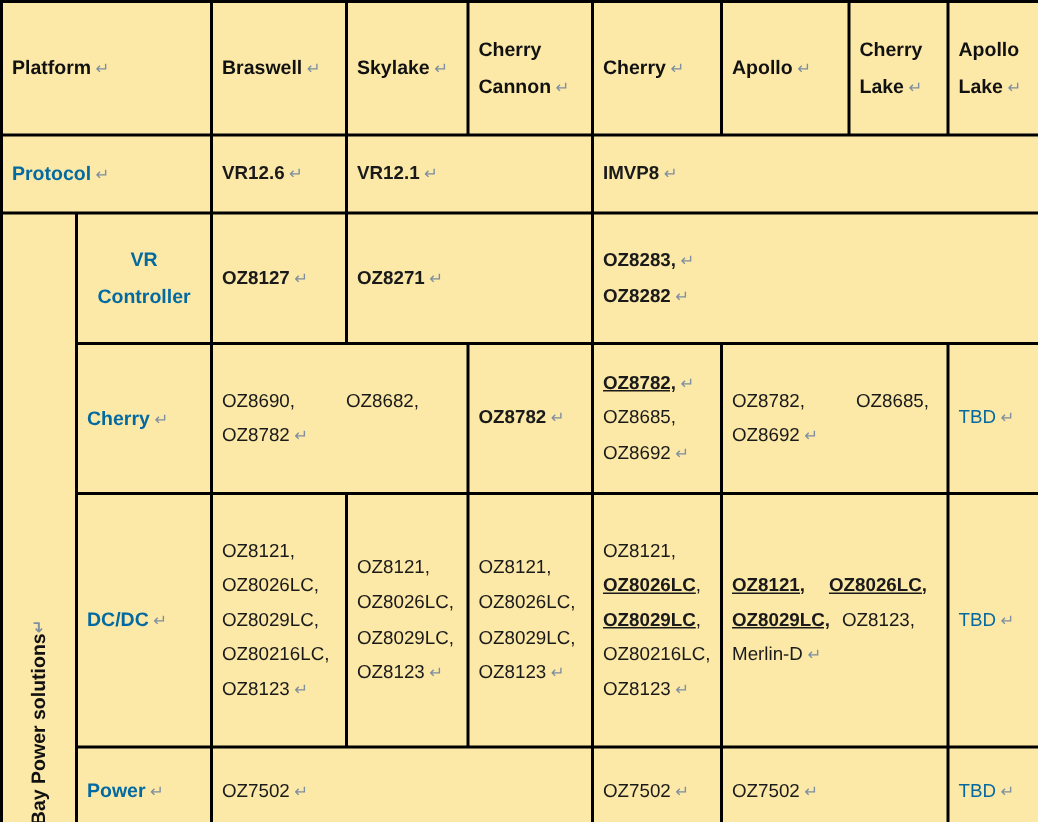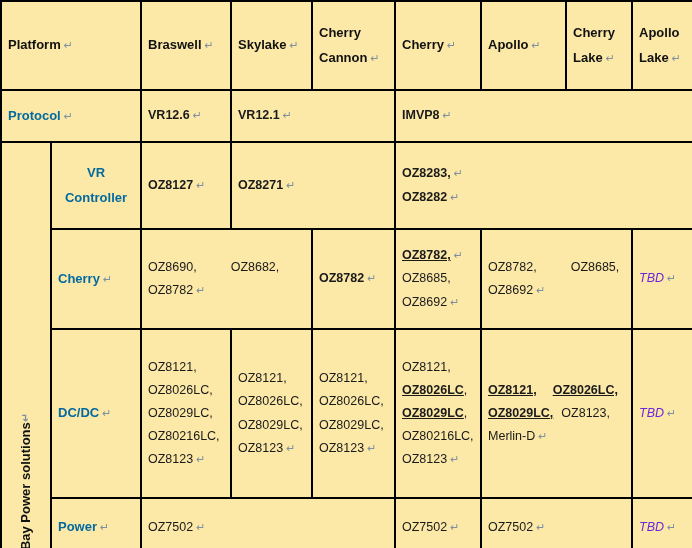--- a/index.html
+++ b/index.html
@@ -35,21 +35,21 @@
   }
   
   .c-green{background:#92D050;}
   .c-cream{background:#FCEBAE;}
   .c-amber{background:#FCB913;}
   
   .hdr{font-weight:bold;font-size:13px;color:#111;}
   .lbl{font-weight:bold;font-size:13px;color:#0369a1;text-align:center;}
   .bold{font-weight:bold;}
   .bu{font-weight:bold;text-decoration:underline;}
-  .ital{font-style:italic;color:#6d28d9;}
+  .ital{color:#0369a1;}
   .pilcrow{
     color:#7f8fa0;
     font-size:11px;
     font-family:"DejaVu Sans", sans-serif;
     padding-left:3px;
     vertical-align:baseline;
   }
   .vert{
     writing-mode:vertical-rl;
     transform:rotate(180deg);

